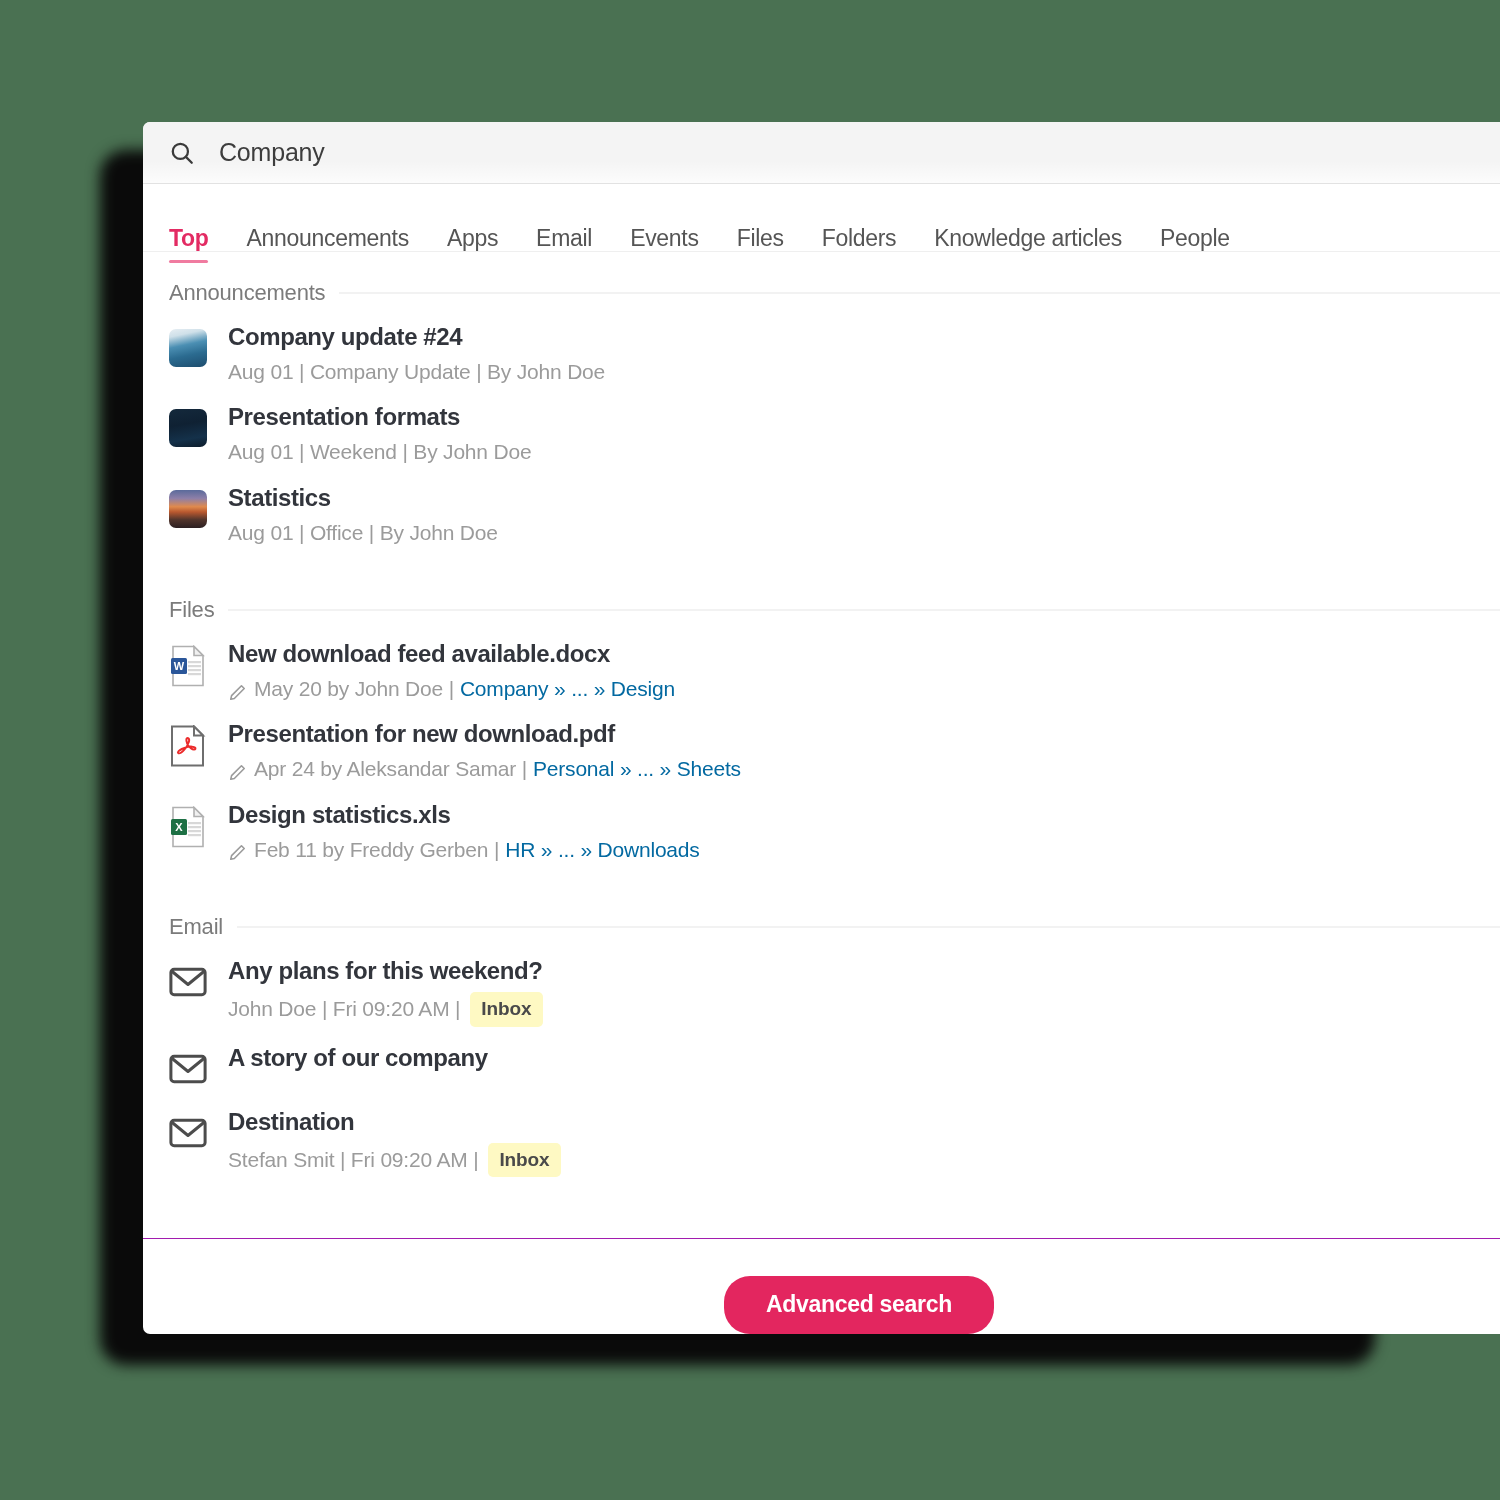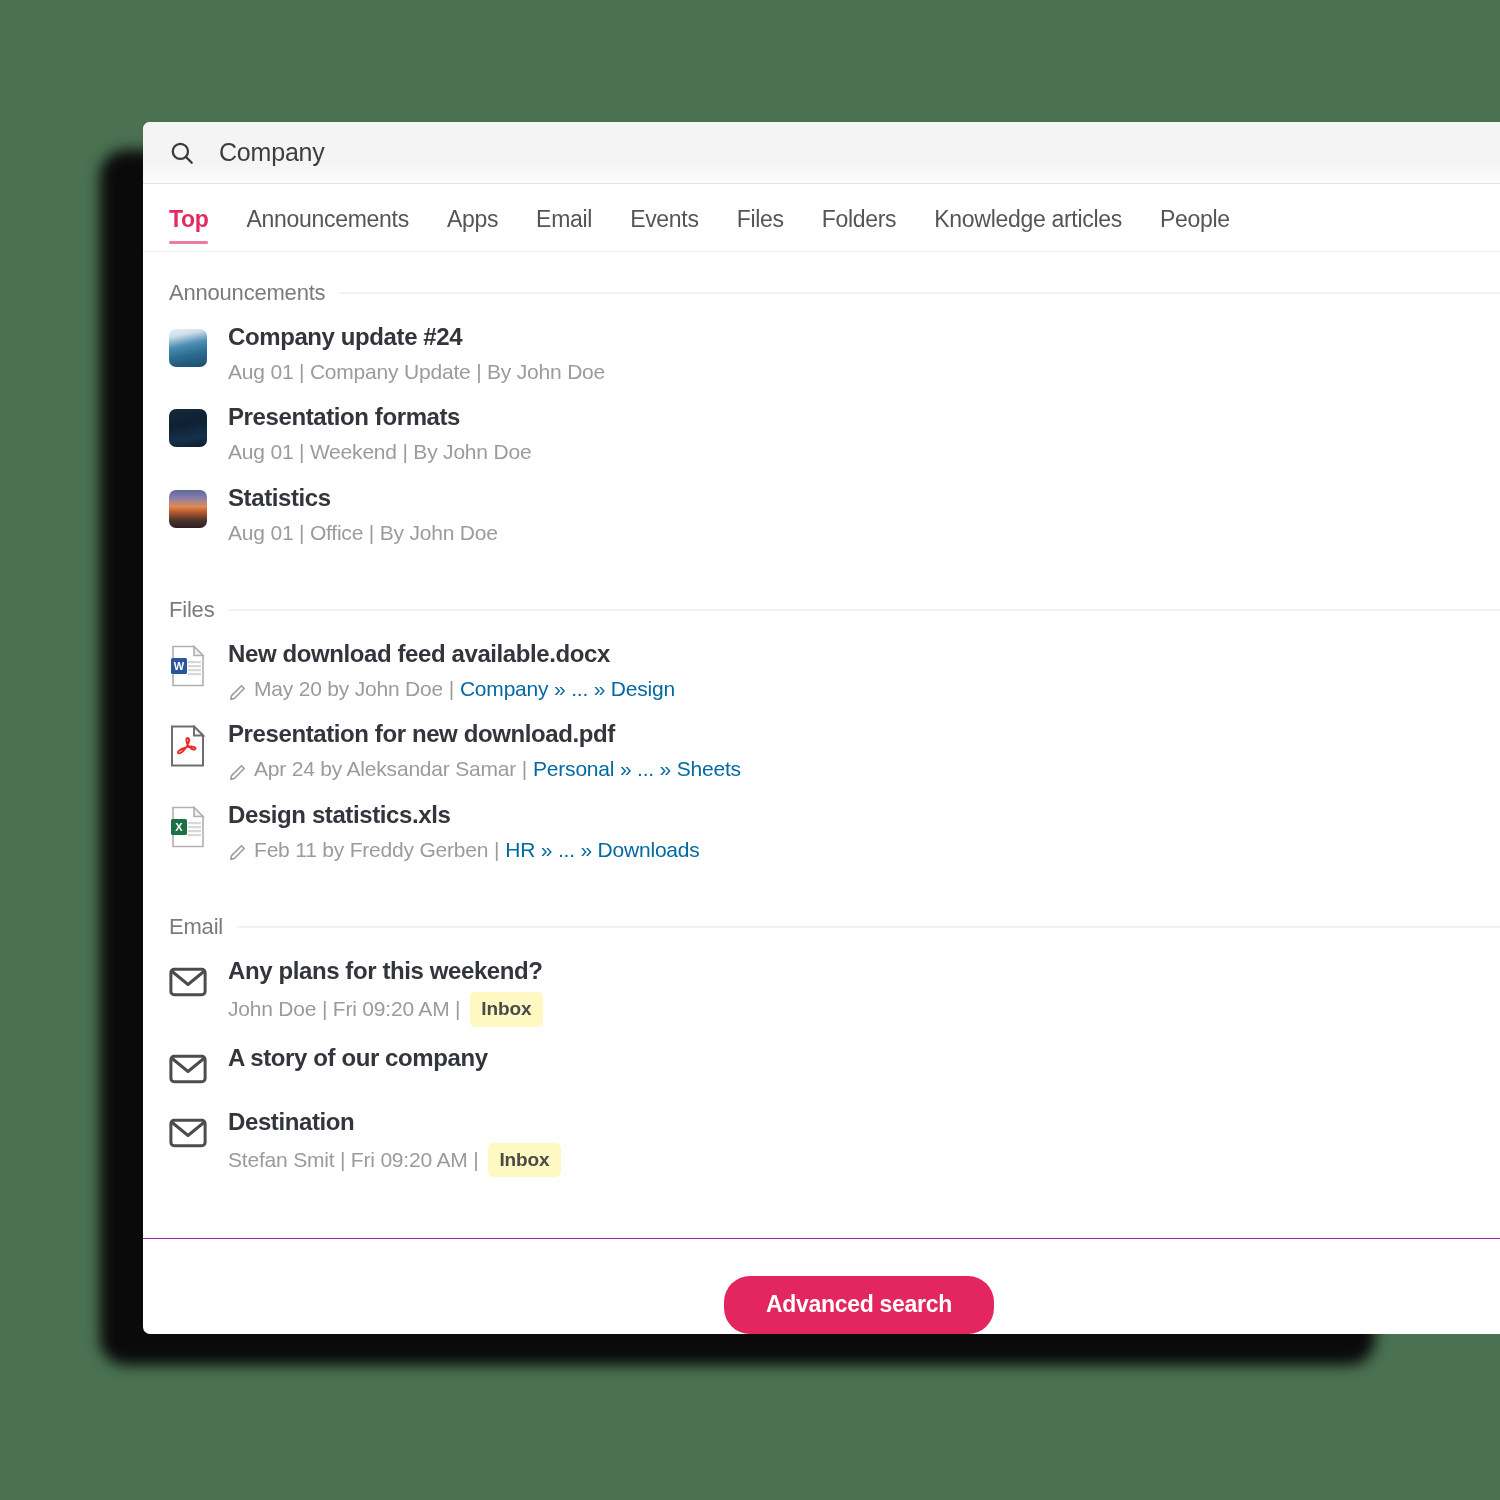--- a/index.html
+++ b/index.html
@@ -105,20 +105,21 @@
   }
   .tab {
     font-size: 23px;
     color: #555555;
     letter-spacing: -0.3px;
     margin-right: 38px;
     padding-bottom: 20px;
     cursor: pointer;
     position: relative;
     white-space: nowrap;
+    margin-top: 19px;
   }
   .tab:last-child { margin-right: 0; }
   .tab.active {
     color: #e32b63;
     font-weight: bold;
   }
   .tab.active::after {
     content: "";
     position: absolute;
     left: 0; right: 1px;

